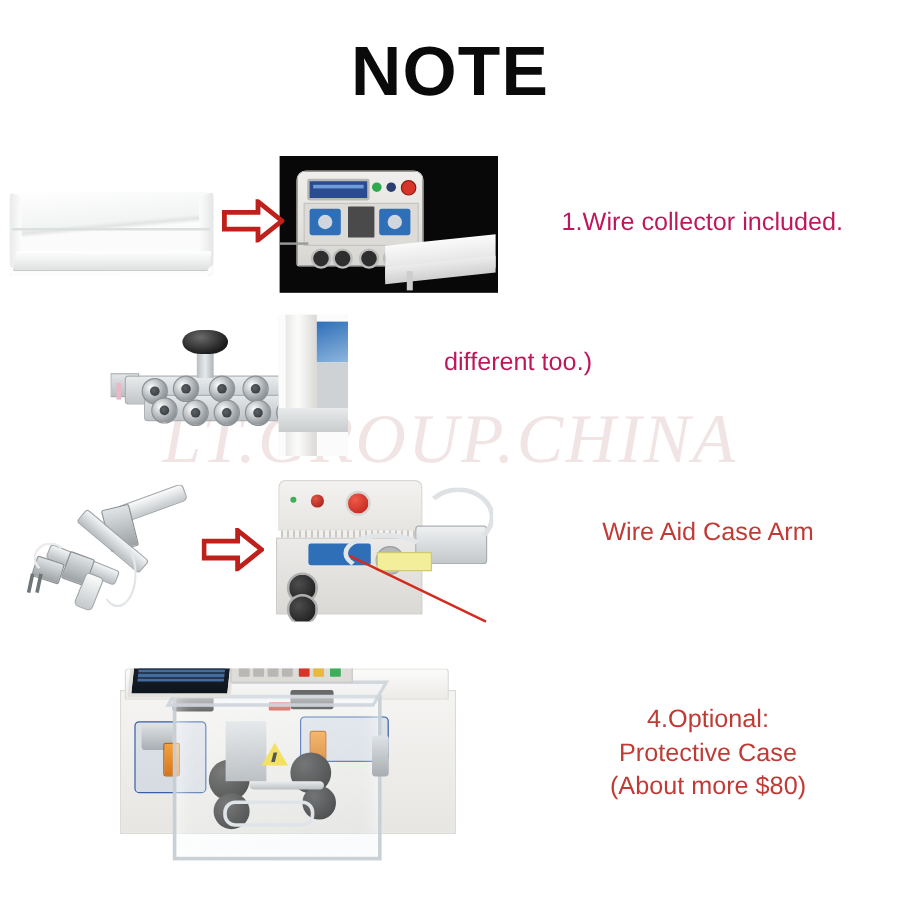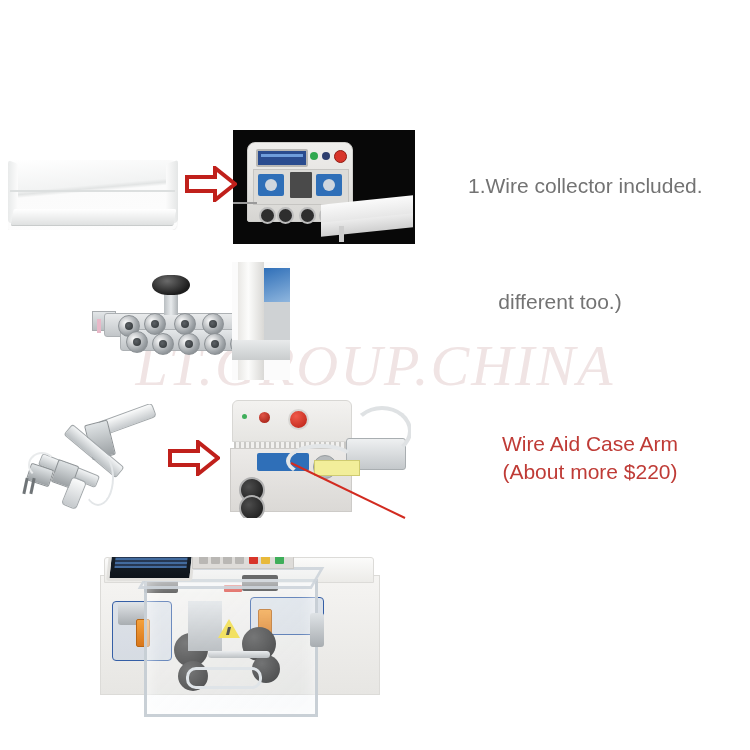--- a/index.html
+++ b/index.html
@@ -36,21 +36,21 @@
     color:#0a0a0a;
     z-index:8;
   }
 
   
   .caption{
     position:absolute;
     z-index:7;
     font-size:21px;
     line-height:28px;
-    color:#737373;
+    color:#be185d;
   }
   .caption.red{color:#bf3b36;text-align:center;}
   .caption .ln{display:block;}
 
   
   .arrow{position:absolute;z-index:7;}
 
   
   .photo{position:absolute;overflow:hidden;z-index:6;}
 
@@ -288,20 +288,21 @@
   .pc-red{position:absolute;background:#d8352a;border-radius:1px;}
   .pc-silver{position:absolute;background:linear-gradient(180deg,#dfe3e6,#a8adb1);border:1px solid #9298 9c;}
 </style>
 </head>
 <body>
 
 <div class="page">
 
   <div class="watermark">LT.GROUP.CHINA</div>
 
+  <div class="title">NOTE</div>
 
   <div class="photo" id="collector-tray">
     <div class="tray-body"></div>
     <div class="tray-edge-l"></div>
     <div class="tray-edge-r"></div>
     <div class="tray-fold"></div>
     <div class="tray-lip"></div>
   </div>
 
   <div class="arrow" style="left:185px;top:166px;">
@@ -362,21 +363,21 @@
   </div>
 
   <div class="photo" id="machine-photo-2">
     <div class="m2-col"></div>
     <div class="m2-blue"></div>
     <div class="m2-grey"></div>
     <div class="m2-base"></div>
   </div>
 
   <div class="caption" style="left:370px;top:288px;width:380px;">
-    <span class="ln" style="text-align:center;">different too.)</span>
+    <span class="ln" style="">different too.)</span>
   </div>
 
   <div class="photo" id="pick-arm">
     <div class="pa-cyl" style="left:84px;top:8px;width:56px;height:13px;transform:rotate(-20deg);"></div>
     <div class="pa-blk" style="left:74px;top:18px;width:22px;height:34px;transform:rotate(-14deg);"></div>
     <div class="pa-seg" style="left:46px;top:40px;width:66px;height:12px;transform:rotate(40deg);"></div>
     <div class="pa-seg" style="left:24px;top:60px;width:60px;height:11px;transform:rotate(22deg);"></div>
     <div class="pa-blk" style="left:40px;top:58px;width:20px;height:22px;transform:rotate(20deg);"></div>
     <div class="pa-cyl" style="left:52px;top:74px;width:14px;height:28px;transform:rotate(22deg);"></div>
     <div class="pa-blk" style="left:14px;top:62px;width:22px;height:16px;transform:rotate(18deg);"></div>
@@ -410,21 +411,20 @@
     <div class="m3-hose"></div>
     <div class="m3-hose2"></div>
   </div>
 
   <svg class="pointer-line" width="750" height="750">
     <line x1="291" y1="463" x2="405" y2="518" stroke="#d22b20" stroke-width="2"></line>
   </svg>
 
   <div class="caption red" style="left:440px;top:430px;width:300px;">
     <span class="ln">Wire Aid Case Arm</span>
-    <span class="ln">(About more $220)</span>
   </div>
 
   <div class="photo" id="protective-case">
     <div class="pc-base"></div>
     <div class="pc-top"></div>
 
     <div class="pc-blue" style="left:12px;top:44px;width:58px;height:58px;border-radius:4px;"></div>
     <div class="pc-blue" style="left:150px;top:40px;width:72px;height:36px;border-radius:4px;"></div>
 
     <div class="pc-silver" style="left:18px;top:46px;width:26px;height:22px;border-radius:3px;"></div>
@@ -453,14 +453,19 @@
       <div class="k" style="left:6px;background:#b9b7b4;"></div>
       <div class="k" style="left:18px;background:#b9b7b4;"></div>
       <div class="k" style="left:30px;background:#b9b7b4;"></div>
       <div class="k" style="left:42px;background:#b9b7b4;"></div>
       <div class="k" style="left:56px;background:#d8352a;"></div>
       <div class="k" style="left:68px;background:#e8b93a;"></div>
       <div class="k" style="left:82px;background:#3fae5a;"></div>
     </div>
   </div>
 
+  <div class="caption red" style="left:440px;top:586px;width:300px;">
+    <span class="ln">4.Optional:</span>
+    <span class="ln">Protective Case</span>
+    <span class="ln">(About more $80)</span>
+  </div>
 
 </div>
 
 </body></html>

